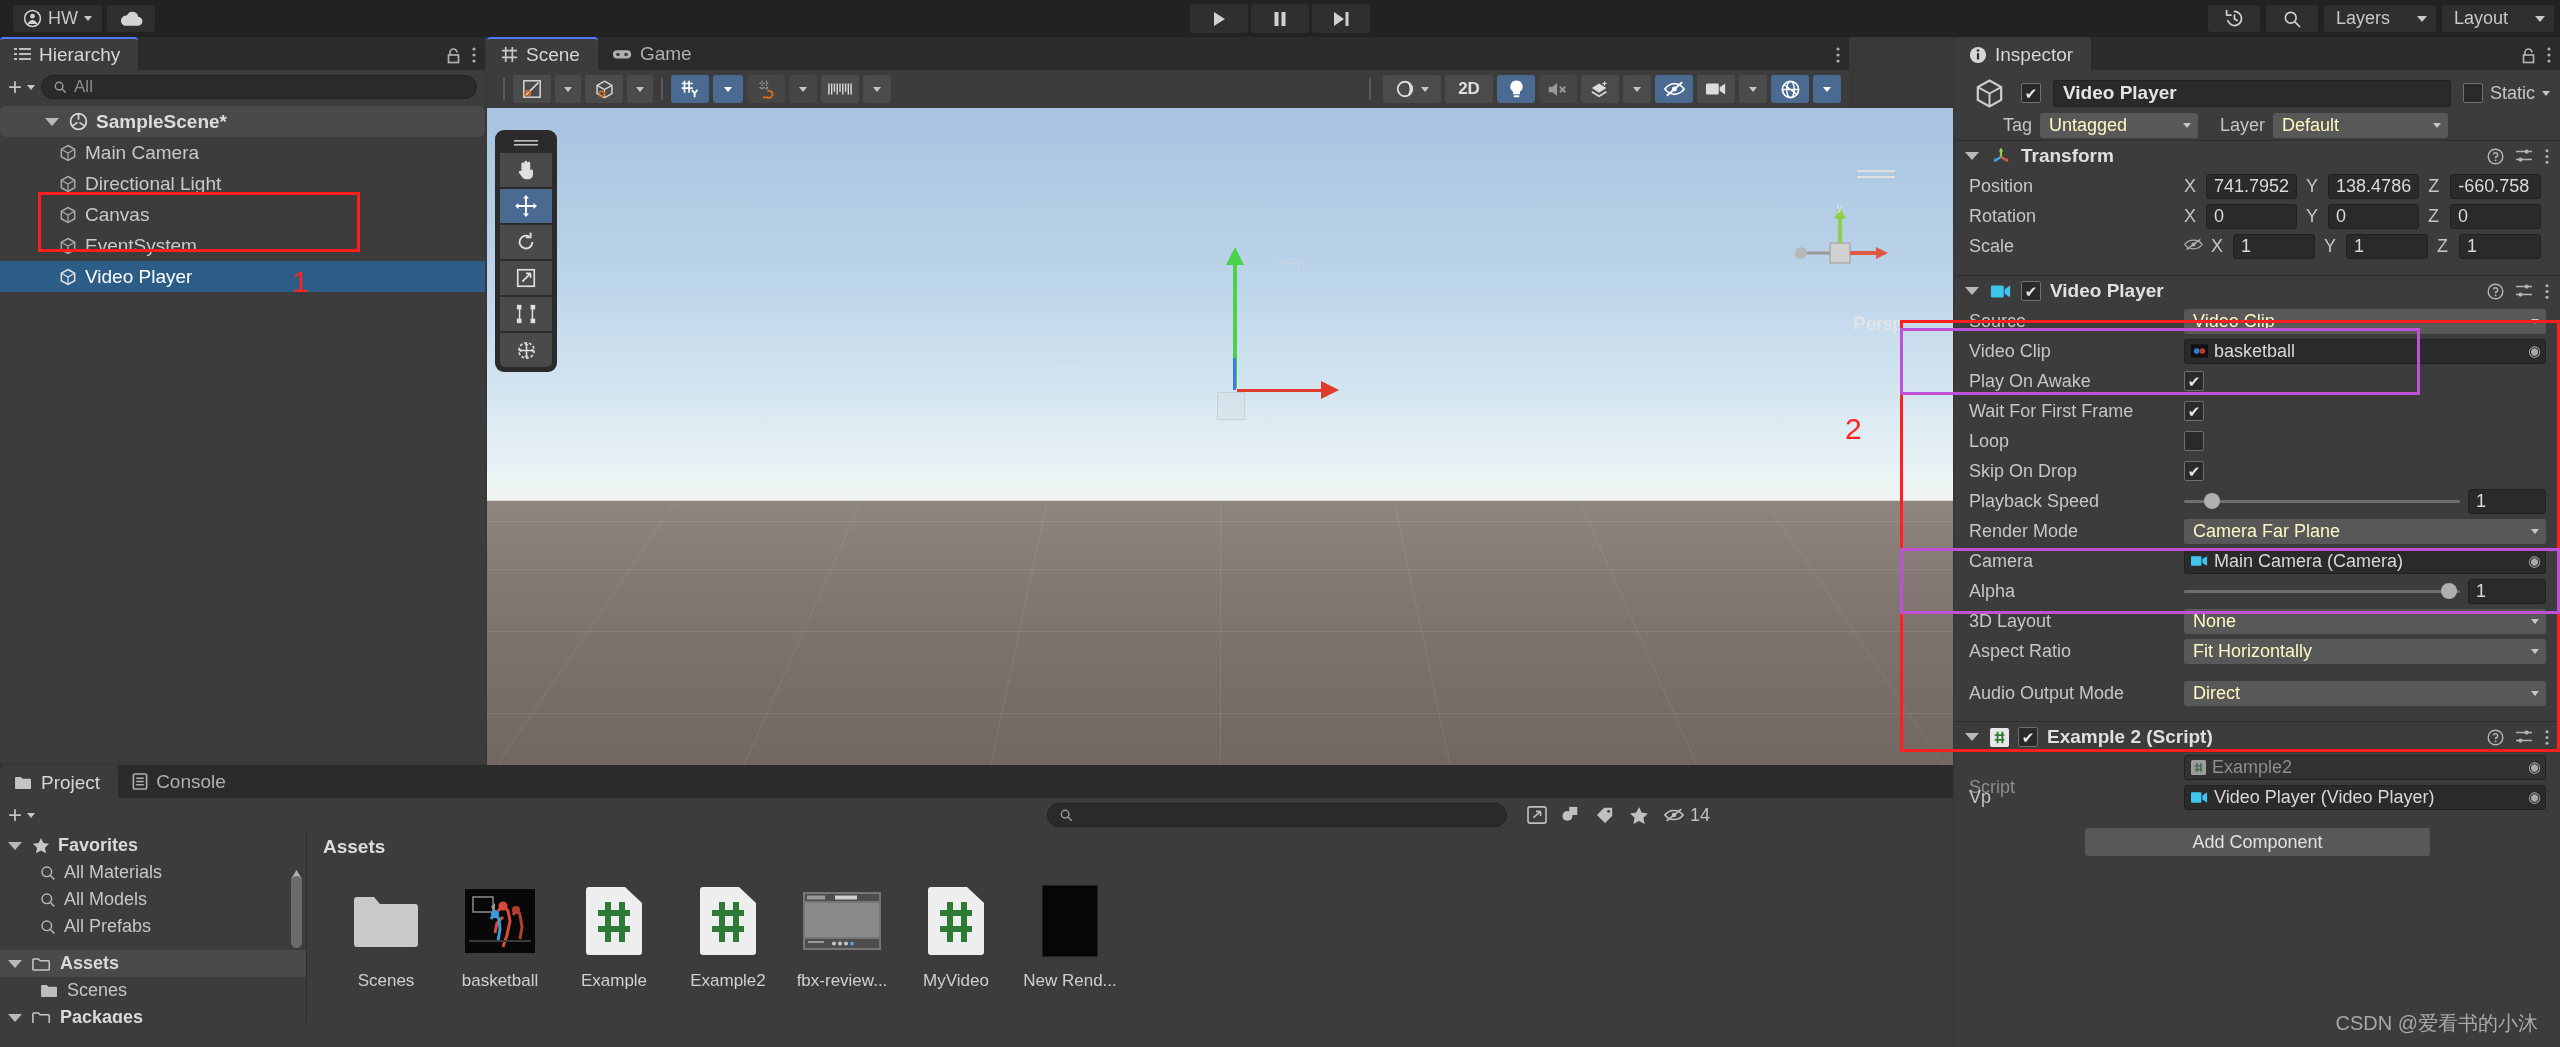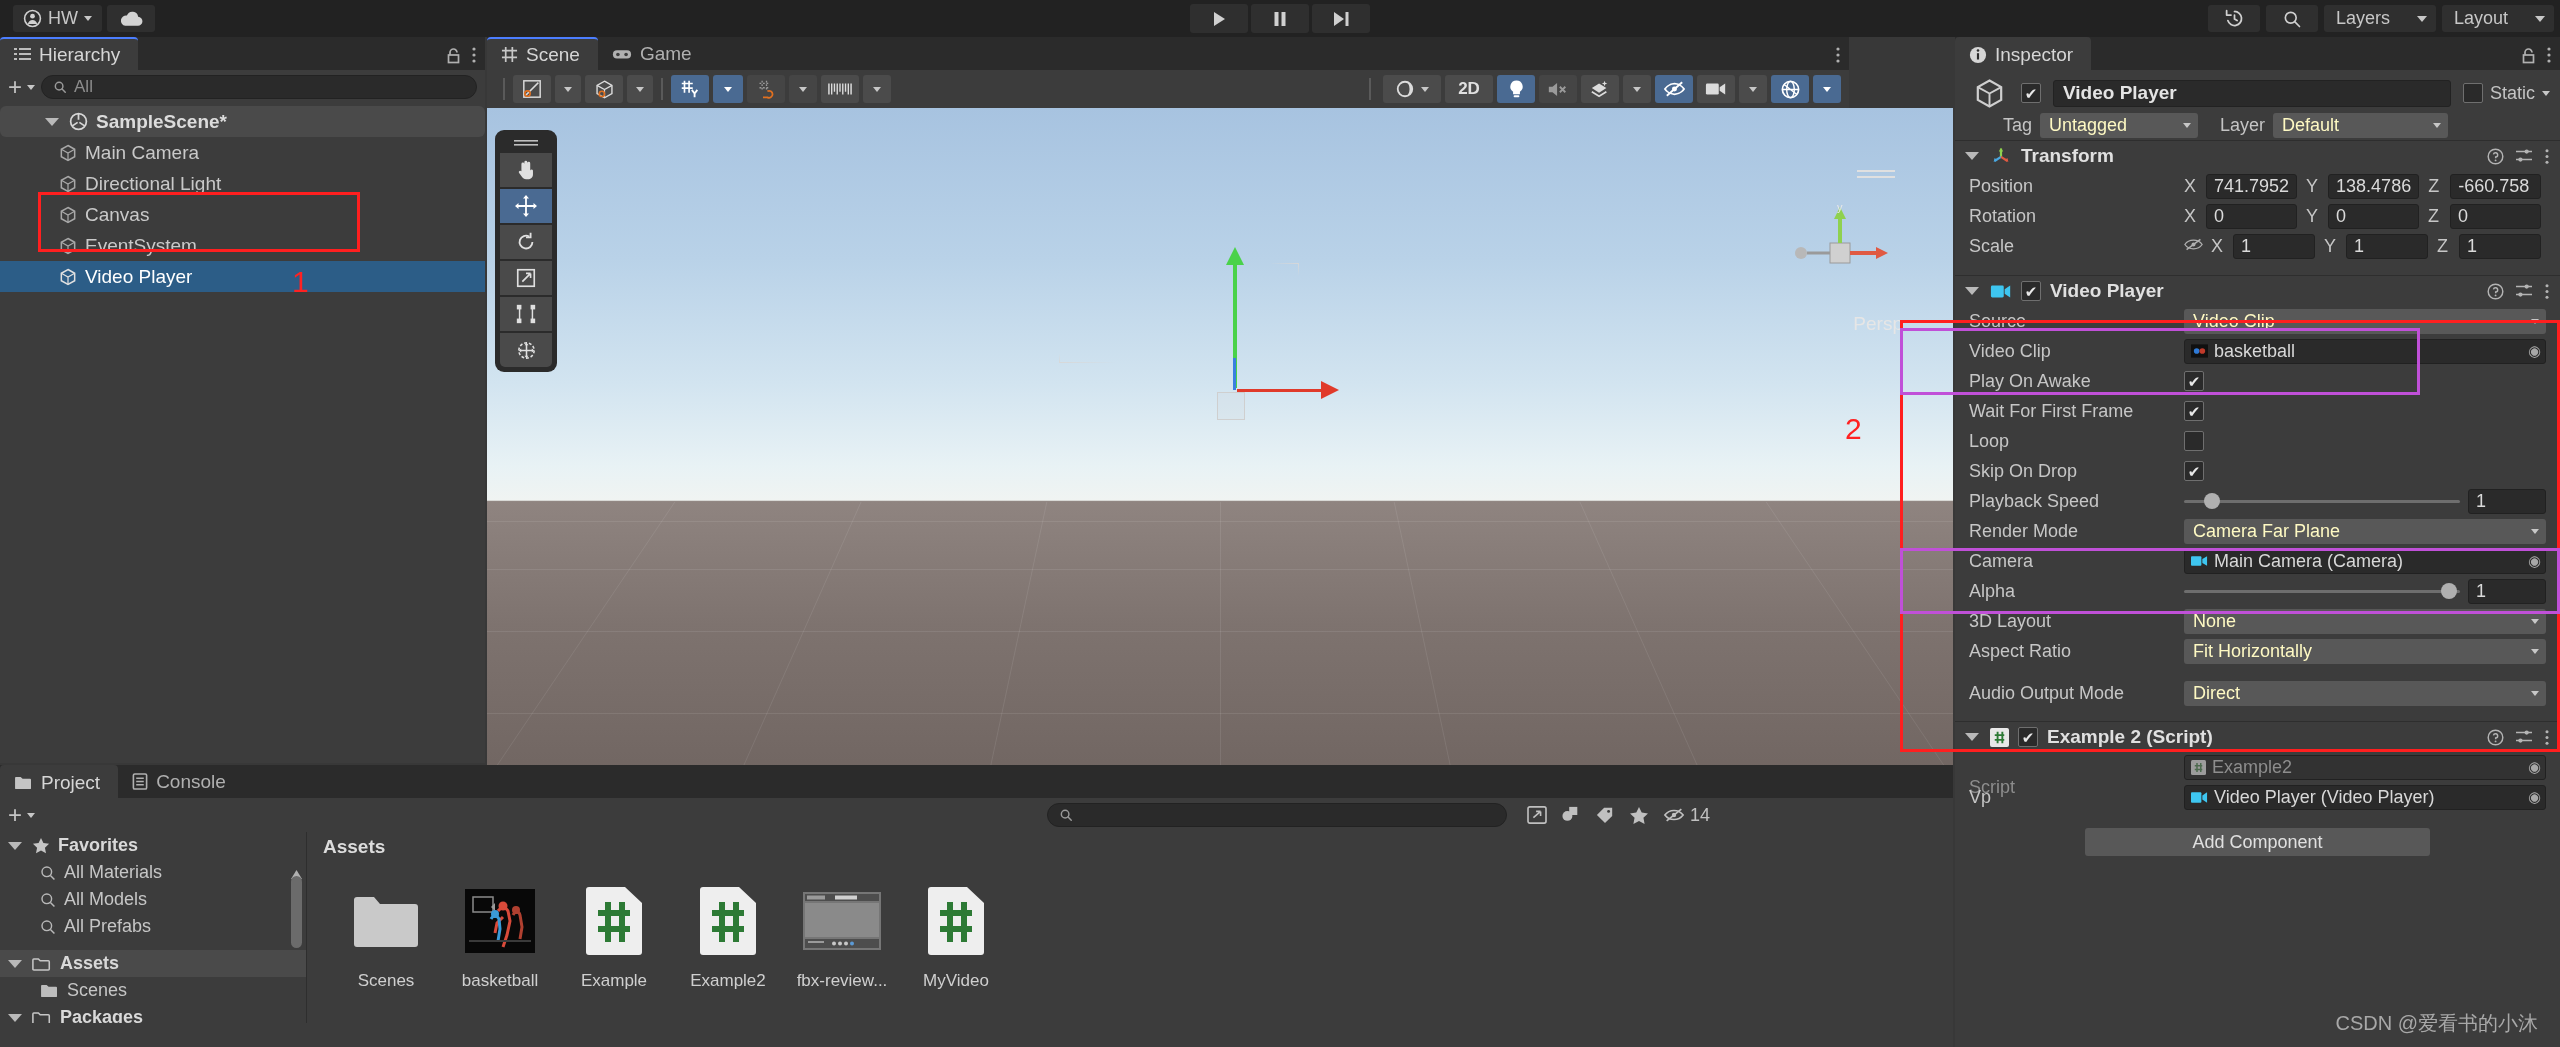--- a/index.html
+++ b/index.html
@@ -1103,20 +1103,28 @@
           <div class="cell">
             <div class="thumb">
               <svg width="60" height="70" viewBox="0 0 60 70">
                 <path d="M2 4a3 3 0 0 1 3-3h36l17 16v49a3 3 0 0 1-3 3H5a3 3 0 0 1-3-3z" fill="#eeeeee"></path>
                 <path d="M14 27h32M14 43h32M24 16v40M38 16v40" stroke="#2d7a35" stroke-width="6"></path>
                 </svg>
             </div>
             <span class="cap">MyVideo</span>
           </div>
 
+          <div class="cell">
+            <div class="thumb">
+              <svg width="58" height="74" viewBox="0 0 58 74">
+                <rect x="1" y="1" width="56" height="72" fill="#060606" stroke="#3a3a3a" stroke-width="1"></rect>
+                </svg>
+            </div>
+            <span class="cap">New Rend...</span>
+          </div>
 
         </div>
       </div>
     </div>
     <div class="bottombar"></div>
   </div>
 
   <div class="anno red-box" style="left:38px; top:192px; width:322px; height:60px;"></div>
   <div class="anno anno-num" style="left:292px; top:265px;">1</div>
 

